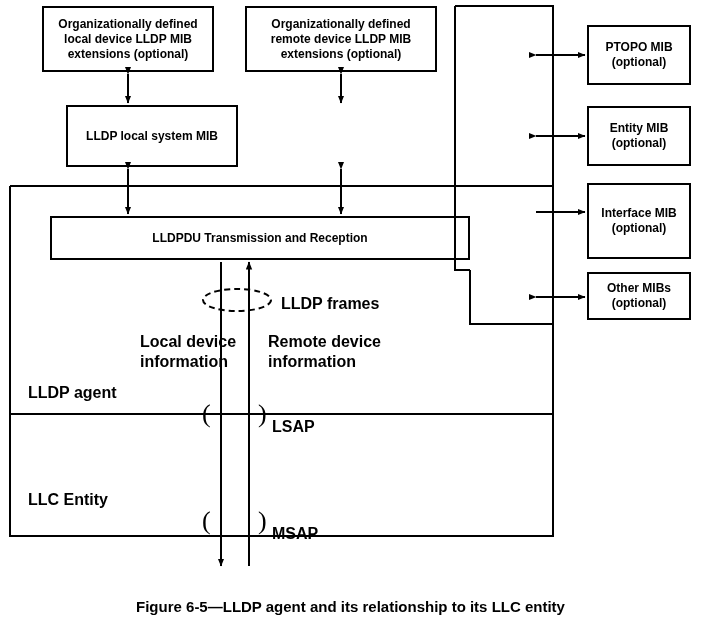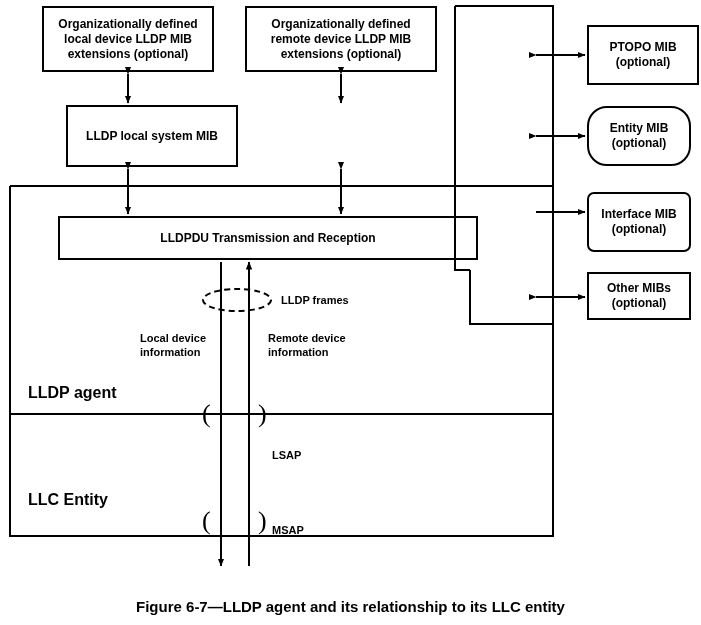--- a/index.html
+++ b/index.html
@@ -27,21 +27,21 @@
     align-items: center;
     justify-content: center;
     text-align: center;
     font-weight: bold;
     font-size: 12px;
     line-height: 1.25;
     padding: 12px;
   }
   .label {
     position: absolute;
-    font-size: 11px;
+    font-size: 16px;
     font-weight: bold;
     line-height: 1.25;
     white-space: pre;
   }
   .label.big {
     font-size: 16px;
   }
   .arrowsvg {
     position: absolute;
     overflow: visible;
@@ -75,35 +75,35 @@
     <span style="white-space:pre-line;">Organizationally defined
 remote device LLDP MIB
 extensions (optional)</span>
   </div>
 
   <div class="box" style="left:42px; top:105px; width:172px; height:62px;margin-left:24px;">
     <span>LLDP  local system MIB</span>
   </div>
 
 
-  <div class="box" style="left:50px; top:216px; width:420px; height:44px; justify-content:center;margin-left:8px;">
+  <div class="box" style="left:50px; top:216px; width:420px; height:44px; justify-content:center;">
     <span>LLDPDU Transmission and Reception</span>
   </div>
 
-  <div class="box" style="left:587px; top:25px; width:112px; height:60px;">
+  <div class="box" style="left:587px; top:25px; width:104px; height:60px;">
     <span style="white-space:pre-line;">PTOPO MIB
 (optional)</span>
   </div>
 
-  <div class="box" style="left:587px; top:106px; width:104px; height:60px;border-radius:20px;">
+  <div class="box" style="left:587px; top:106px; width:104px; height:60px;">
     <span style="white-space:pre-line;">Entity MIB
 (optional)</span>
   </div>
 
-  <div class="box" style="left:587px; top:192px; width:104px; height:60px;border-radius:7px;">
+  <div class="box" style="left:587px; top:183px; width:104px; height:76px;">
     <span style="white-space:pre-line;">Interface MIB
 (optional)</span>
   </div>
 
   <div class="box" style="left:587px; top:272px; width:104px; height:48px;">
     <span style="white-space:pre-line;">Other MIBs
 (optional)</span>
   </div>
 
   <svg class="arrowsvg" style="left:0; top:0;" width="701" height="625">
@@ -147,24 +147,24 @@
   <div class="label" style="left:140px; top:332px; white-space:pre-line; text-align:left;">Local device
 information</div>
 
   <div class="label" style="left:268px; top:332px; white-space:pre-line; text-align:left;">Remote device
 information</div>
 
   <div class="label big" style="left:28px; top:383px;">LLDP agent</div>
 
   <div class="label big" style="left:28px; top:490px;">LLC Entity</div>
 
-  <div class="label" style="left:272px; top:417px;margin-top:32px;">LSAP</div>
+  <div class="label" style="left:272px; top:417px;">LSAP</div>
 
   <div class="label" style="left:272px; top:524px;">MSAP</div>
 
   <div class="paren" style="left:202px; top:401px;">(</div>
   <div class="paren" style="left:258px; top:401px;">)</div>
   <div class="paren" style="left:202px; top:508px;">(</div>
   <div class="paren" style="left:258px; top:508px;">)</div>
 
-  <div class="caption" style="left:0; top:598px;">Figure 6-7—LLDP agent and its relationship to its LLC entity</div>
+  <div class="caption" style="left:0; top:598px;">Figure 6-5—LLDP agent and its relationship to its LLC entity</div>
 
 </div>
 
 </body></html>

